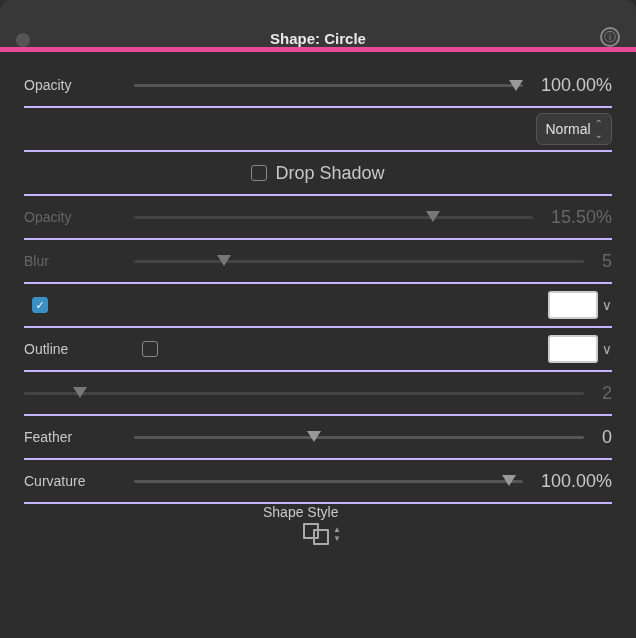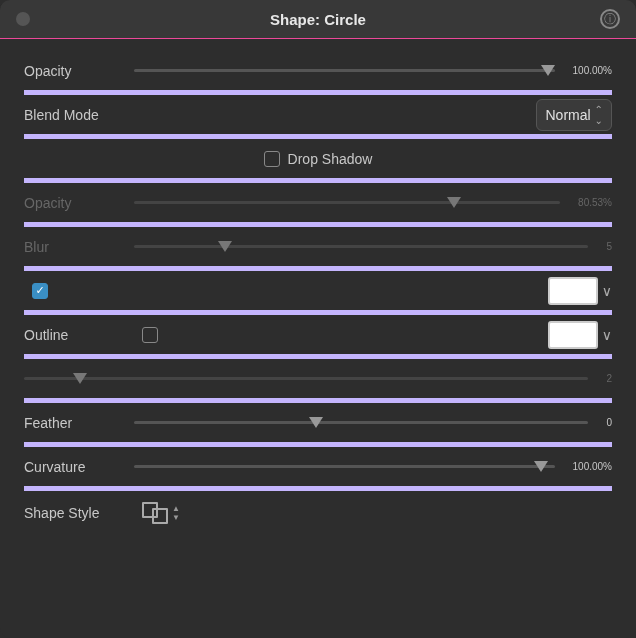--- a/index.html
+++ b/index.html
@@ -19,26 +19,26 @@
       background: #2d2d2d;
       width: 636px;
       height: 638px;
       border-radius: 10px;
       overflow: hidden;
       position: relative;
     }
 
     .title-bar {
       background: #383838;
-      height: 39px;
-      display: flex;
-      align-items: center;
+      height: 52px;
+      display: flex;
+      align-items: flex-end;
       justify-content: center;
       position: relative;
-      border-bottom: 1px solid #ec4899;
+      border-bottom: 5px solid #ec4899;
     }
 
     .title-bar-title {
       font-size: 15px;
       font-weight: 600;
       color: #e8e8e8;
     }
 
     .close-btn {
       position: absolute;
@@ -65,25 +65,26 @@
     }
 
     .content {
       padding: 12px 24px;
     }
 
     .row {
       display: flex;
       align-items: center;
       min-height: 44px;
-      border-bottom: 5px solid #c4b5fd;
+      border-bottom: 2px solid #c4b5fd;
     }
 
     .row:last-child {
       border-bottom: none;
+      flex-direction: column;
     }
 
     .row-label {
       font-size: 14px;
       color: #c8c8c8;
       width: 110px;
       flex-shrink: 0;
     }
 
     .row-label.dimmed {
@@ -91,21 +92,21 @@
     }
 
     .row-content {
       flex: 1;
       display: flex;
       align-items: center;
       justify-content: flex-end;
     }
 
     .value-text {
-      font-size: 10px;
+      font-size: 18px;
       color: #c8c8c8;
     }
 
     .value-text.dimmed {
       color: #666;
     }
 
     
     .slider-area {
       flex: 1;
@@ -161,21 +162,21 @@
       border-color: #3a8fc4;
     }
 
     .checkbox.checked::after {
       content: '✓';
       color: white;
       font-size: 11px;
     }
 
     .drop-shadow-label {
-      font-size: 14px;
+      font-size: 18px;
       color: #c8c8c8;
     }
 
     
     .color-swatch {
       width: 50px;
       height: 28px;
       background: white;
       border: 2px solid #ccc;
       border-radius: 3px;
@@ -269,21 +270,20 @@
       <div class="slider-area">
         <div style="flex:1; display:flex; align-items:center; position:relative; height:16px; margin-right:8px;">
           <div style="width:100%; height:3px; background:#555; border-radius:2px;"></div>
           <div class="tri-thumb" style="position:absolute; right:0;"></div>
         </div>
         <span class="value-text">100.00%</span>
       </div>
     </div>
 
     <div class="row">
-      <span class="row-label">Blend Mode</span>
       <div class="row-content">
         <div class="blend-dropdown">
           <span class="blend-dropdown-text">Normal</span>
           <span class="dropdown-arrow">⌃<br style="line-height:2px">⌄</span>
         </div>
       </div>
     </div>
 
     <div class="row drop-shadow-row">
       <div class="checkbox"></div>
@@ -292,21 +292,21 @@
 
     <div class="row">
       <span class="row-label dimmed">Opacity</span>
       <div class="slider-area">
         <div style="flex:1; display:flex; align-items:center; position:relative; height:16px; margin-right:8px;">
           <div style="width:100%; height:3px; background:#444; border-radius:2px;"></div>
           <div style="position:absolute; left:75%; transform:translateX(-50%);">
             <div class="tri-thumb" style="border-top-color: #777;"></div>
           </div>
         </div>
-        <span class="value-text dimmed">80.53%</span>
+        <span class="value-text dimmed">15.50%</span>
       </div>
     </div>
 
     <div class="row">
       <span class="row-label dimmed">Blur</span>
       <div class="slider-area">
         <div style="flex:1; display:flex; align-items:center; position:relative; height:16px; margin-right:8px;">
           <div style="width:100%; height:3px; background:#444; border-radius:2px;"></div>
           <div style="position:absolute; left:20%; transform:translateX(-50%);">
             <div class="tri-thumb" style="border-top-color: #777;"></div>

